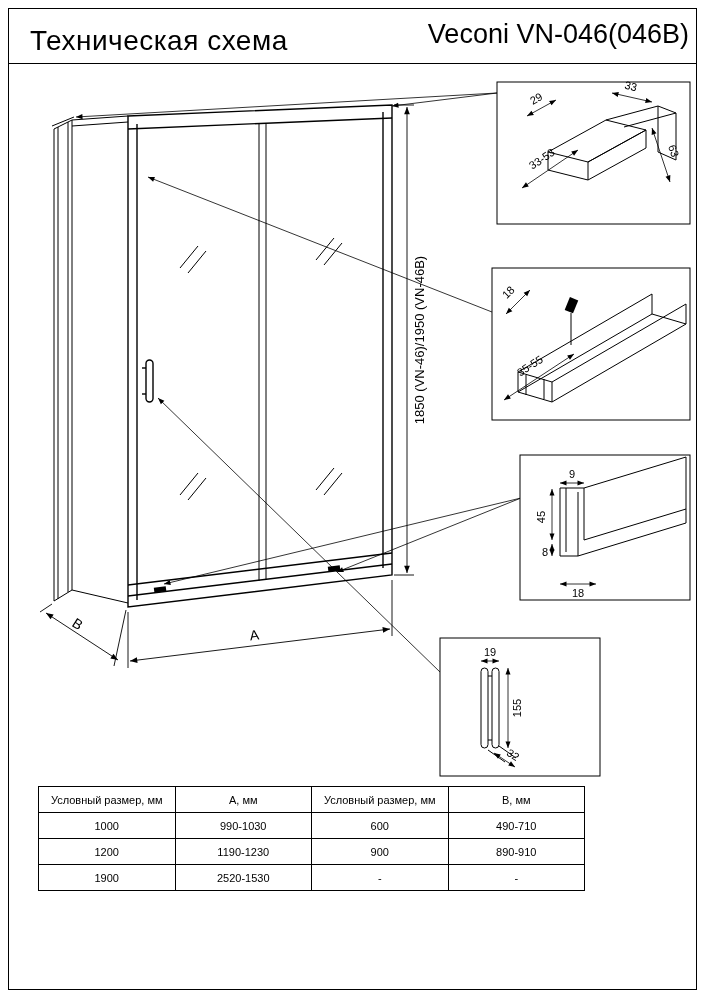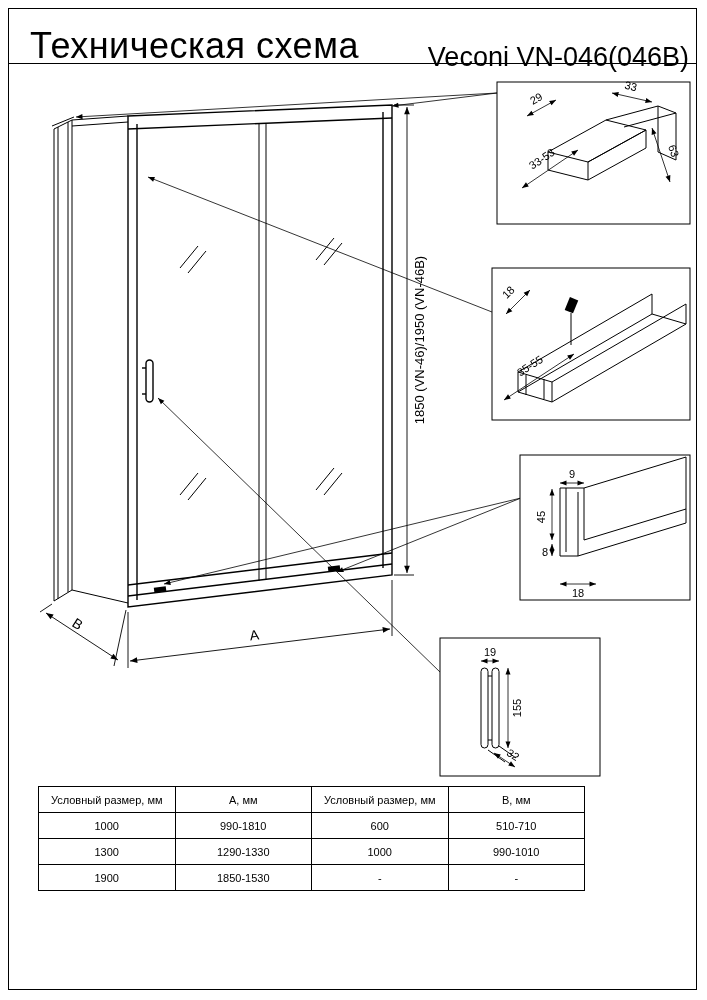--- a/index.html
+++ b/index.html
@@ -6,24 +6,24 @@
   html,body { background:#fff; }
   body {
     width:707px; height:1000px; position:relative; overflow:hidden;
     font-family:"Liberation Sans", sans-serif; color:#000;
   }
   .page-border {
     position:absolute; left:8px; top:8px; width:689px; height:982px;
     border:1.5px solid #000;
   }
   .header-title {
-    position:absolute; left:30px; top:25px; font-size:36px; letter-spacing:0.5px;
+    position:absolute; left:30px; top:25px; font-size:28px; letter-spacing:0.5px;
   }
   .header-model {
-    position:absolute; right:18px; top:42px; font-size:27px;text-align:right;
+    position:absolute; right:18px; top:19px; font-size:27px;text-align:right;
   }
   .header-rule {
     position:absolute; left:8px; top:63px; width:689px; border-top:1.5px solid #000;
   }
   svg.drawing { position:absolute; left:0; top:0; }
   text { font-family:"Liberation Sans", sans-serif; }
   .dim-lg { font-size:13px; }
   .dim-md { font-size:14px; }
   .dim-sm { font-size:11px; }
   table.size-table {
@@ -231,30 +231,30 @@
     <tr>
       <th>Условный размер, мм</th>
       <th>А, мм</th>
       <th>Условный размер, мм</th>
       <th>В, мм</th>
     </tr>
   </thead>
   <tbody>
     <tr>
       <td>1000</td>
-      <td>990-1810</td>
+      <td>990-1030</td>
       <td>600</td>
-      <td>510-710</td>
-    </tr>
-    <tr>
-      <td>1300</td>
-      <td>1290-1330</td>
-      <td>1000</td>
-      <td>990-1010</td>
+      <td>490-710</td>
+    </tr>
+    <tr>
+      <td>1200</td>
+      <td>1190-1230</td>
+      <td>900</td>
+      <td>890-910</td>
     </tr>
     <tr>
       <td>1900</td>
-      <td>1850-1530</td>
+      <td>2520-1530</td>
       <td>-</td>
       <td>-</td>
     </tr>
   </tbody>
 </table>
 
 </body></html>

